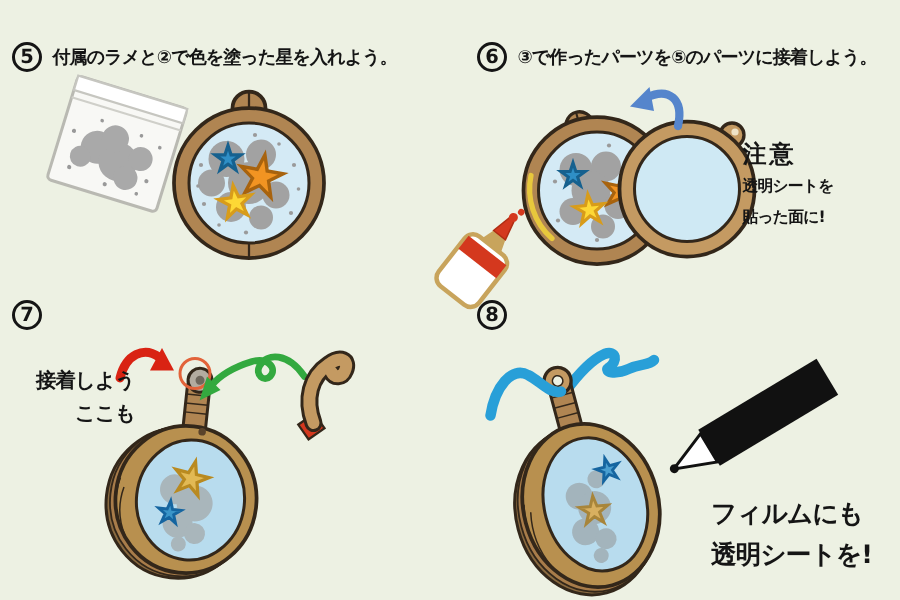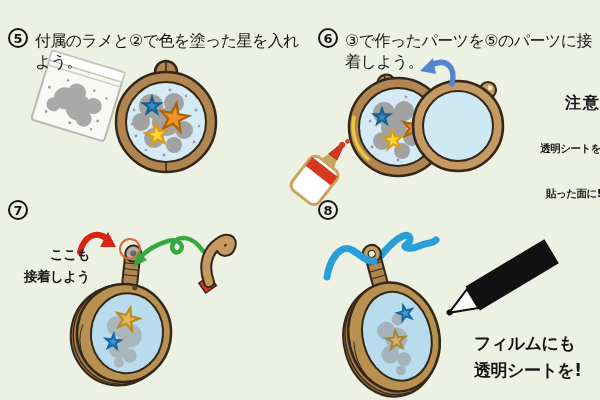--- a/index.html
+++ b/index.html
@@ -3,28 +3,28 @@
 <meta charset="utf-8">
 <style>
   html,body{margin:0;padding:0;}
   body{font-family:"DejaVu Sans",sans-serif;}
   .canvas{position:relative;width:600px;height:400px;background:#edf1e3;overflow:hidden;}
   .art{position:absolute;left:0;top:0;}
   .step-header{position:absolute;display:flex;align-items:flex-start;gap:7px;color:#151515;}
   .stepnum{width:20px;height:20px;border:2px solid #151515;border-radius:50%;display:flex;
            align-items:center;justify-content:center;font-weight:bold;font-size:13px;flex:none;
            box-sizing:border-box;background:transparent;}
-  .instr{font-size:16px;font-weight:normal;line-height:1.3;padding-top:3px;letter-spacing:-0.6px;}
+  .instr{font-size:12px;font-weight:bold;line-height:1.3;padding-top:3px;letter-spacing:-0.6px;}
   #hdr5{left:8px;top:28px;width:300px;}
   #hdr6{left:318px;top:28px;width:282px;}
   #hdr7{left:8px;top:200px;width:300px;}
   #hdr8{left:318px;top:200px;width:282px;}
-  .note{position:absolute;left:495px;top:93px;width:106px;text-align:right;color:#151515;}
+  .note{position:absolute;left:495px;top:93px;width:106px;text-align:left;color:#151515;}
   .note-title{font-size:16px;font-weight:bold;letter-spacing:2px;}
-  .note-line{font-size:10.5px;font-weight:bold;line-height:21px;letter-spacing:-0.5px;margin-top:24px;}
+  .note-line{font-size:10.5px;font-weight:bold;line-height:21px;letter-spacing:-0.5px;}
   .callout{position:absolute;left:4px;top:243px;width:86px;text-align:right;color:#151515;
            font-size:13.5px;font-weight:bold;line-height:22px;letter-spacing:-0.5px;}
   .caption{position:absolute;left:474px;top:330px;width:120px;color:#151515;
            font-size:17px;font-weight:bold;line-height:27px;letter-spacing:-0.5px;}
 </style>
 </head>
 <body>
 
 <div class="canvas">
 
@@ -240,22 +240,22 @@
   <div class="note-title">注意</div>
   <div class="note-line">透明シートを</div>
   <div class="note-line">貼った面に!</div>
 </div>
 
 <div class="step-header" id="hdr7">
   <span class="stepnum">7</span>
 </div>
 
 <div class="callout">
+  <div>接着しよう</div>
   <div>ここも</div>
-  <div>接着しよう</div>
 </div>
 
 <div class="step-header" id="hdr8">
   <span class="stepnum">8</span>
 </div>
 
 <div class="caption">
   <div>フィルムにも</div>
   <div>透明シートを!</div>
 </div>

